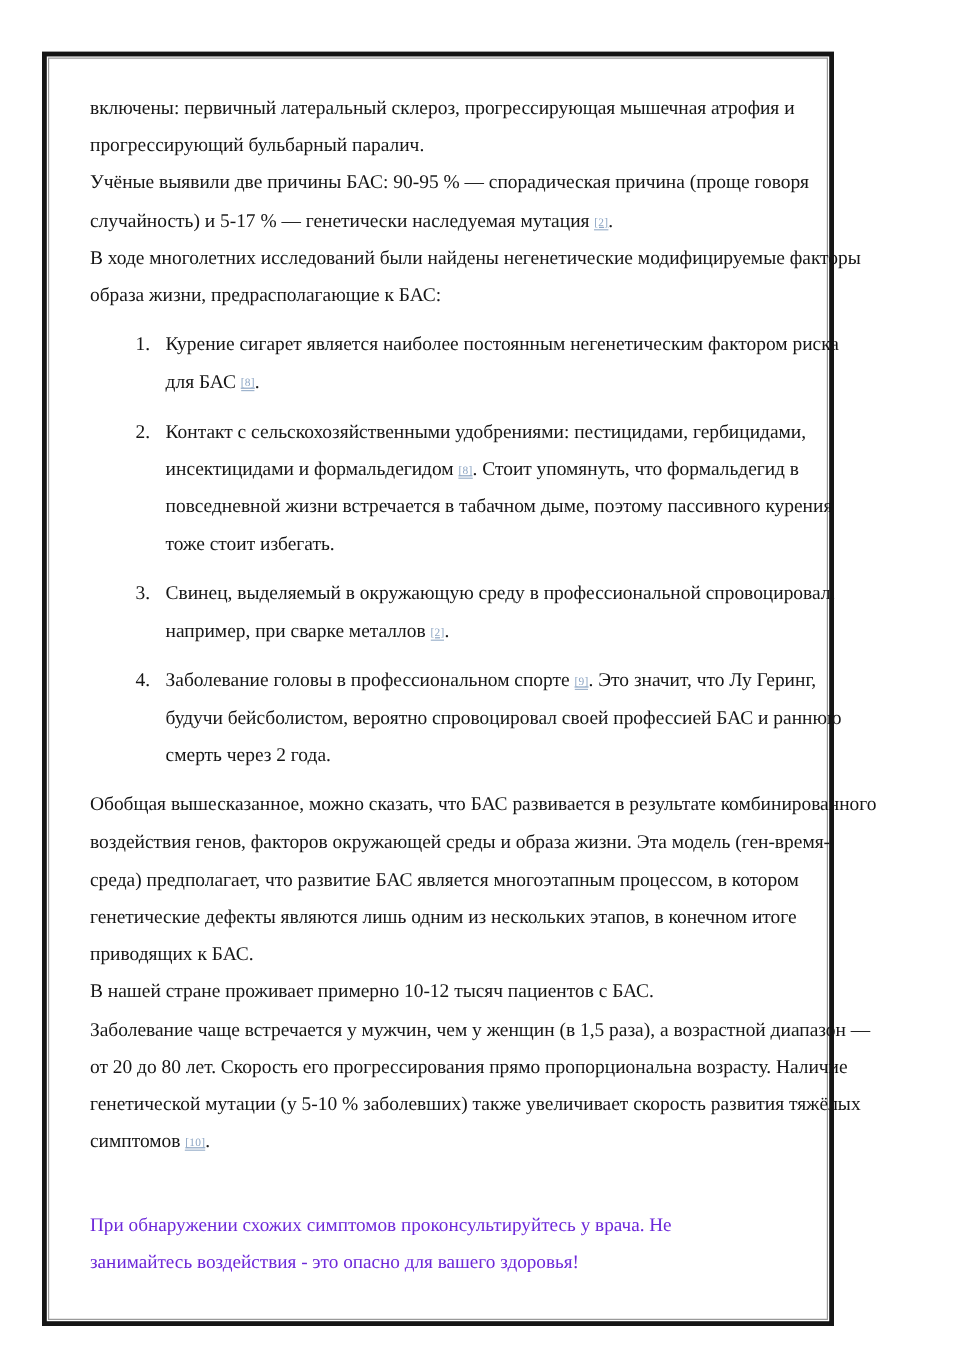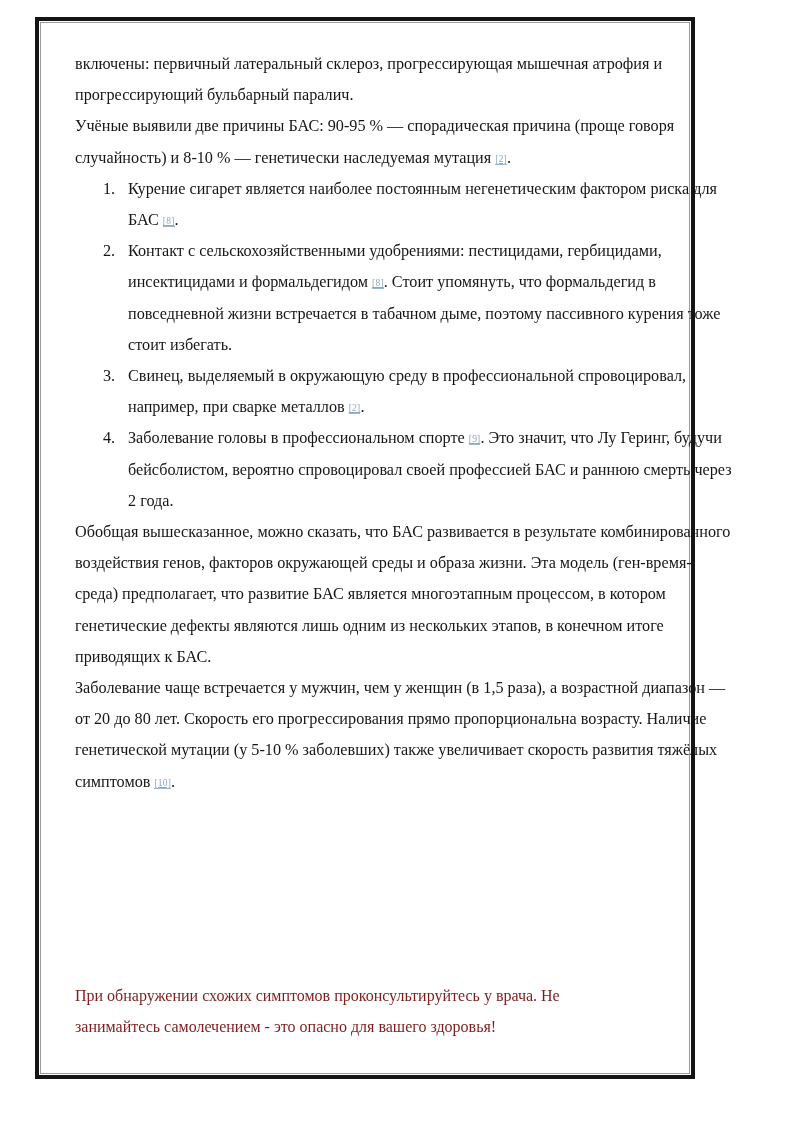--- a/index.html
+++ b/index.html
@@ -12,21 +12,21 @@
     height: 1131px;
     position: relative;
     font-family: "Liberation Serif", "DejaVu Serif", serif;
     overflow: hidden;
   }
 
   
   #page-frame {
     position: absolute;
     left: 35px;
-    top: 17px;
+    top: 43px;
     width: 660px;
     height: 1062px;
     box-sizing: border-box;
     background: #ffffff;
     border: 4px solid #151515;
     box-shadow: inset 0 0 0 1px #ffffff, inset 0 0 0 2px #9a9a9a;
   }
 
   #doc-body {
     position: absolute;
@@ -48,21 +48,21 @@
   ol.factor-list {
     margin: 0;
     padding: 0;
     list-style: none;
     counter-reset: factor;
   }
   ol.factor-list > li {
     counter-increment: factor;
     position: relative;
     padding-left: 53px;
-    margin: 0;
+    margin: 10px;
   }
   ol.factor-list > li::before {
     content: counter(factor) ".";
     position: absolute;
     left: 28px;
     top: 0;
     width: 22px;
     text-align: left;
     color: #161616;
   }
@@ -73,58 +73,60 @@
     line-height: 9.5px;
     vertical-align: 1px;
     color: #8ea6c4;
     border-bottom: 1px solid #9fb4cd;
     letter-spacing: 0.2px;
     white-space: nowrap;
   }
 
   .warning {
     margin: 0;
-    color: #7f1d1d;
+    color: #6d28d9;
     line-height: 31.2px;
   }
 
   #warning-block {
     position: absolute;
     left: 36px;
     top: 959px;
     width: 658px;
   }
 </style>
 </head>
 <body>
 
 <div id="page-frame">
 
   <div id="doc-body">
 
     <p class="para">включены: первичный латеральный склероз, прогрессирующая мышечная атрофия и прогрессирующий бульбарный паралич.</p>
 
-    <p class="para"><span>Учёные выявили две причины БАС: 90-95 % — спорадическая причина (проще говоря случайность) и 8-10 % — генетически наследуемая мутация </span><a class="cite" href="#">[2]</a><span>.</span></p>
+    <p class="para"><span>Учёные выявили две причины БАС: 90-95 % — спорадическая причина (проще говоря случайность) и 5-17 % — генетически наследуемая мутация </span><a class="cite" href="#">[2]</a><span>.</span></p>
 
+    <p class="para">В ходе многолетних исследований были найдены негенетические модифицируемые факторы образа жизни, предрасполагающие к БАС:</p>
 
     <ol class="factor-list">
       <li><span>Курение сигарет является наиболее постоянным негенетическим фактором риска для БАС </span><a class="cite" href="#">[8]</a><span>.</span></li>
 
       <li><span>Контакт с сельскохозяйственными удобрениями: пестицидами, гербицидами, инсектицидами и формальдегидом </span><a class="cite" href="#">[8]</a><span>. Стоит упомянуть, что формальдегид в повседневной жизни встречается в табачном дыме, поэтому пассивного курения тоже стоит избегать.</span></li>
 
       <li><span>Свинец, выделяемый в окружающую среду в профессиональной спровоцировал, например, при сварке металлов </span><a class="cite" href="#">[2]</a><span>.</span></li>
 
       <li><span>Заболевание головы в профессиональном спорте </span><a class="cite" href="#">[9]</a><span>. Это значит, что Лу Геринг, будучи бейсболистом, вероятно спровоцировал своей профессией БАС и раннюю смерть через 2 года.</span></li>
     </ol>
 
     <p class="para">Обобщая вышесказанное, можно сказать, что БАС развивается в результате комбинированного воздействия генов, факторов окружающей среды и образа жизни. Эта модель (ген-время-среда) предполагает, что развитие БАС является многоэтапным процессом, в котором генетические дефекты являются лишь одним из нескольких этапов, в конечном итоге приводящих к БАС.</p>
 
+    <p class="para">В нашей стране проживает примерно 10-12 тысяч пациентов с БАС.</p>
 
     <p class="para"><span>Заболевание чаще встречается у мужчин, чем у женщин (в 1,5 раза), а возрастной диапазон — от 20 до 80 лет. Скорость его прогрессирования прямо пропорциональна возрасту. Наличие генетической мутации (у 5-10 % заболевших) также увеличивает скорость развития тяжёлых симптомов </span><a class="cite" href="#">[10]</a><span>.</span></p>
 
   </div>
 
   <div id="warning-block">
     <p class="warning">При обнаружении схожих симптомов проконсультируйтесь у врача. Не</p>
-    <p class="warning">занимайтесь самолечением - это опасно для вашего здоровья!</p>
+    <p class="warning">занимайтесь воздействия - это опасно для вашего здоровья!</p>
   </div>
 
 </div>
 
 </body></html>

